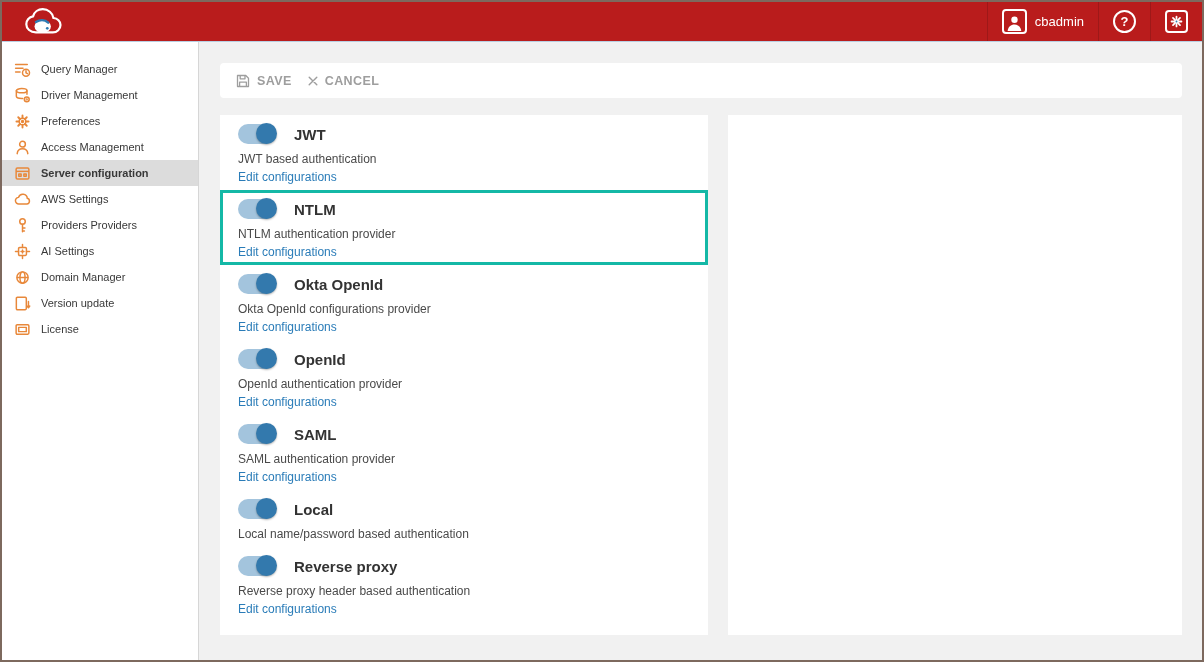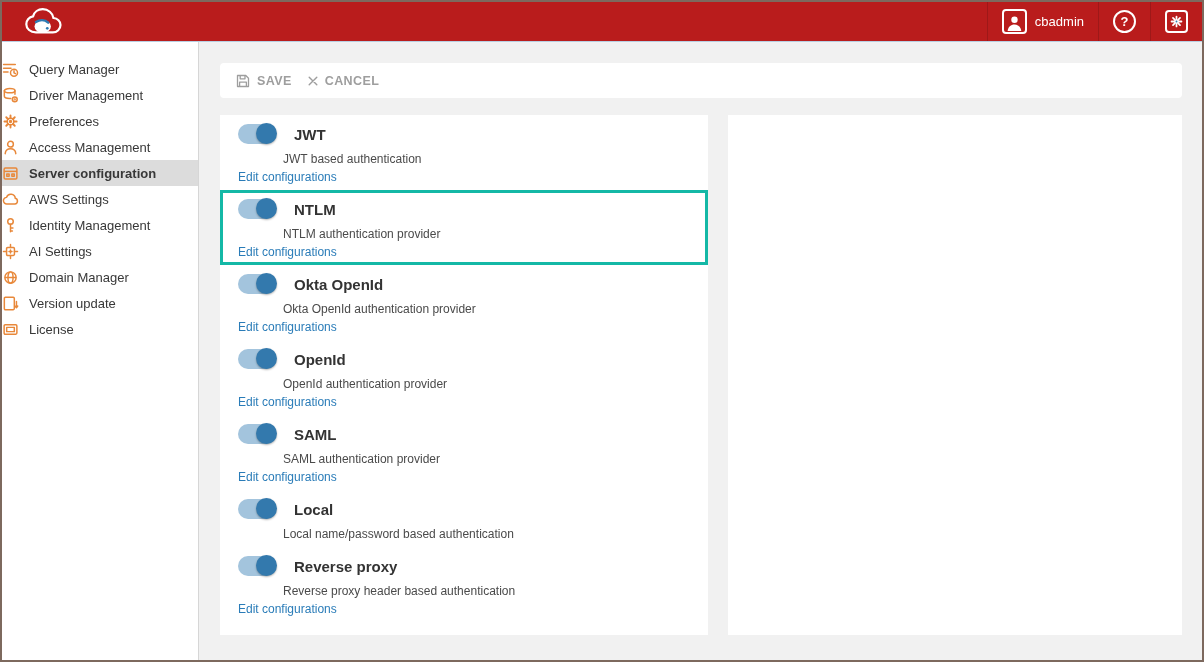--- a/index.html
+++ b/index.html
@@ -43,21 +43,21 @@
   
   .content { flex:1; display:flex; min-height:0; }
 
   
   .sidebar {
     width:197px; flex:none; background:#ffffff;
     border-right:1px solid #d6d6d6; padding-top:14px;
   }
   .side-item {
     height:26px; display:flex; align-items:center; gap:10px;
-    font-size:13px; color:#383838; cursor:pointer;
+    padding-left:12px; font-size:11px; color:#383838; cursor:pointer;
     white-space:nowrap;
   }
   .side-item.selected { background:#dcdcdc; font-weight:bold; }
   .side-item svg { flex:none; }
 
   
   .main {
     flex:1; background:#f1f1f1; min-width:0;
     padding:21px 20px 25px 21px; display:flex; flex-direction:column;
   }
@@ -75,21 +75,21 @@
   .panel-right { flex:1; background:#ffffff; }
 
   
   .provider { padding:8px 18px 6px; }
   .provider.highlight {
     border:3px solid #14b8a6;
     padding:5px 15px 3px;
   }
   .prov-row { display:flex; align-items:center; gap:18px; height:22px; }
   .prov-name { font-size:15px; font-weight:bold; color:#333333; }
-  .prov-desc { margin-top:7px; font-size:12px; color:#4a4a4a; line-height:14px;margin-left:45px; }
+  .prov-desc { margin-top:7px; font-size:12px; color:#4a4a4a; line-height:14px; }
   .prov-link {
     margin-top:4px; font-size:12px; color:#2a7cb8; line-height:14px;
     cursor:pointer; width:max-content;
   }
   .toggle {
     width:38px; height:20px; border-radius:10px; background:#a3c4dd;
     position:relative; flex:none; cursor:pointer;
   }
   .toggle::after {
     content:""; position:absolute; width:21px; height:21px; border-radius:50%;
@@ -196,21 +196,21 @@
           <path d="M4.6 12.2a3.1 3.1 0 0 1-.3-6.2 4.2 4.2 0 0 1 8.2.9 2.7 2.7 0 0 1-.4 5.3z"></path>
         </svg>
         <span>AWS Settings</span>
       </div>
 
       <div class="side-item">
         <svg width="17" height="17" viewBox="0 0 16 16" fill="none" stroke="#e8883a" stroke-width="1.4" stroke-linecap="round">
           <circle cx="8" cy="4.3" r="2.6"></circle>
             <path d="M8 6.9v7M8 10.3h2.3M8 13.2h1.8"></path>
         </svg>
-        <span>Identity Management</span>
+        <span>Providers Providers</span>
       </div>
 
       <div class="side-item">
         <svg width="17" height="17" viewBox="0 0 16 16" fill="none" stroke="#e8883a" stroke-width="1.4" stroke-linecap="round">
           <rect x="4.3" y="4.3" width="7.4" height="7.4" rx="1"></rect>
             <path d="M8 1.4v2.9M8 11.7v2.9M1.4 8h2.9M11.7 8h2.9M8 6.6v2.8M6.6 8h2.8"></path>
         </svg>
         <span>AI Settings</span>
       </div>
 
@@ -280,21 +280,21 @@
             </div>
             <div class="prov-desc">NTLM authentication provider</div>
             <div class="prov-link">Edit configurations</div>
           </div>
 
           <div class="provider">
             <div class="prov-row">
               <div class="toggle"></div>
               <span class="prov-name">Okta OpenId</span>
             </div>
-            <div class="prov-desc">Okta OpenId authentication provider</div>
+            <div class="prov-desc">Okta OpenId configurations provider</div>
             <div class="prov-link">Edit configurations</div>
           </div>
 
           <div class="provider">
             <div class="prov-row">
               <div class="toggle"></div>
               <span class="prov-name">OpenId</span>
             </div>
             <div class="prov-desc">OpenId authentication provider</div>
             <div class="prov-link">Edit configurations</div>

